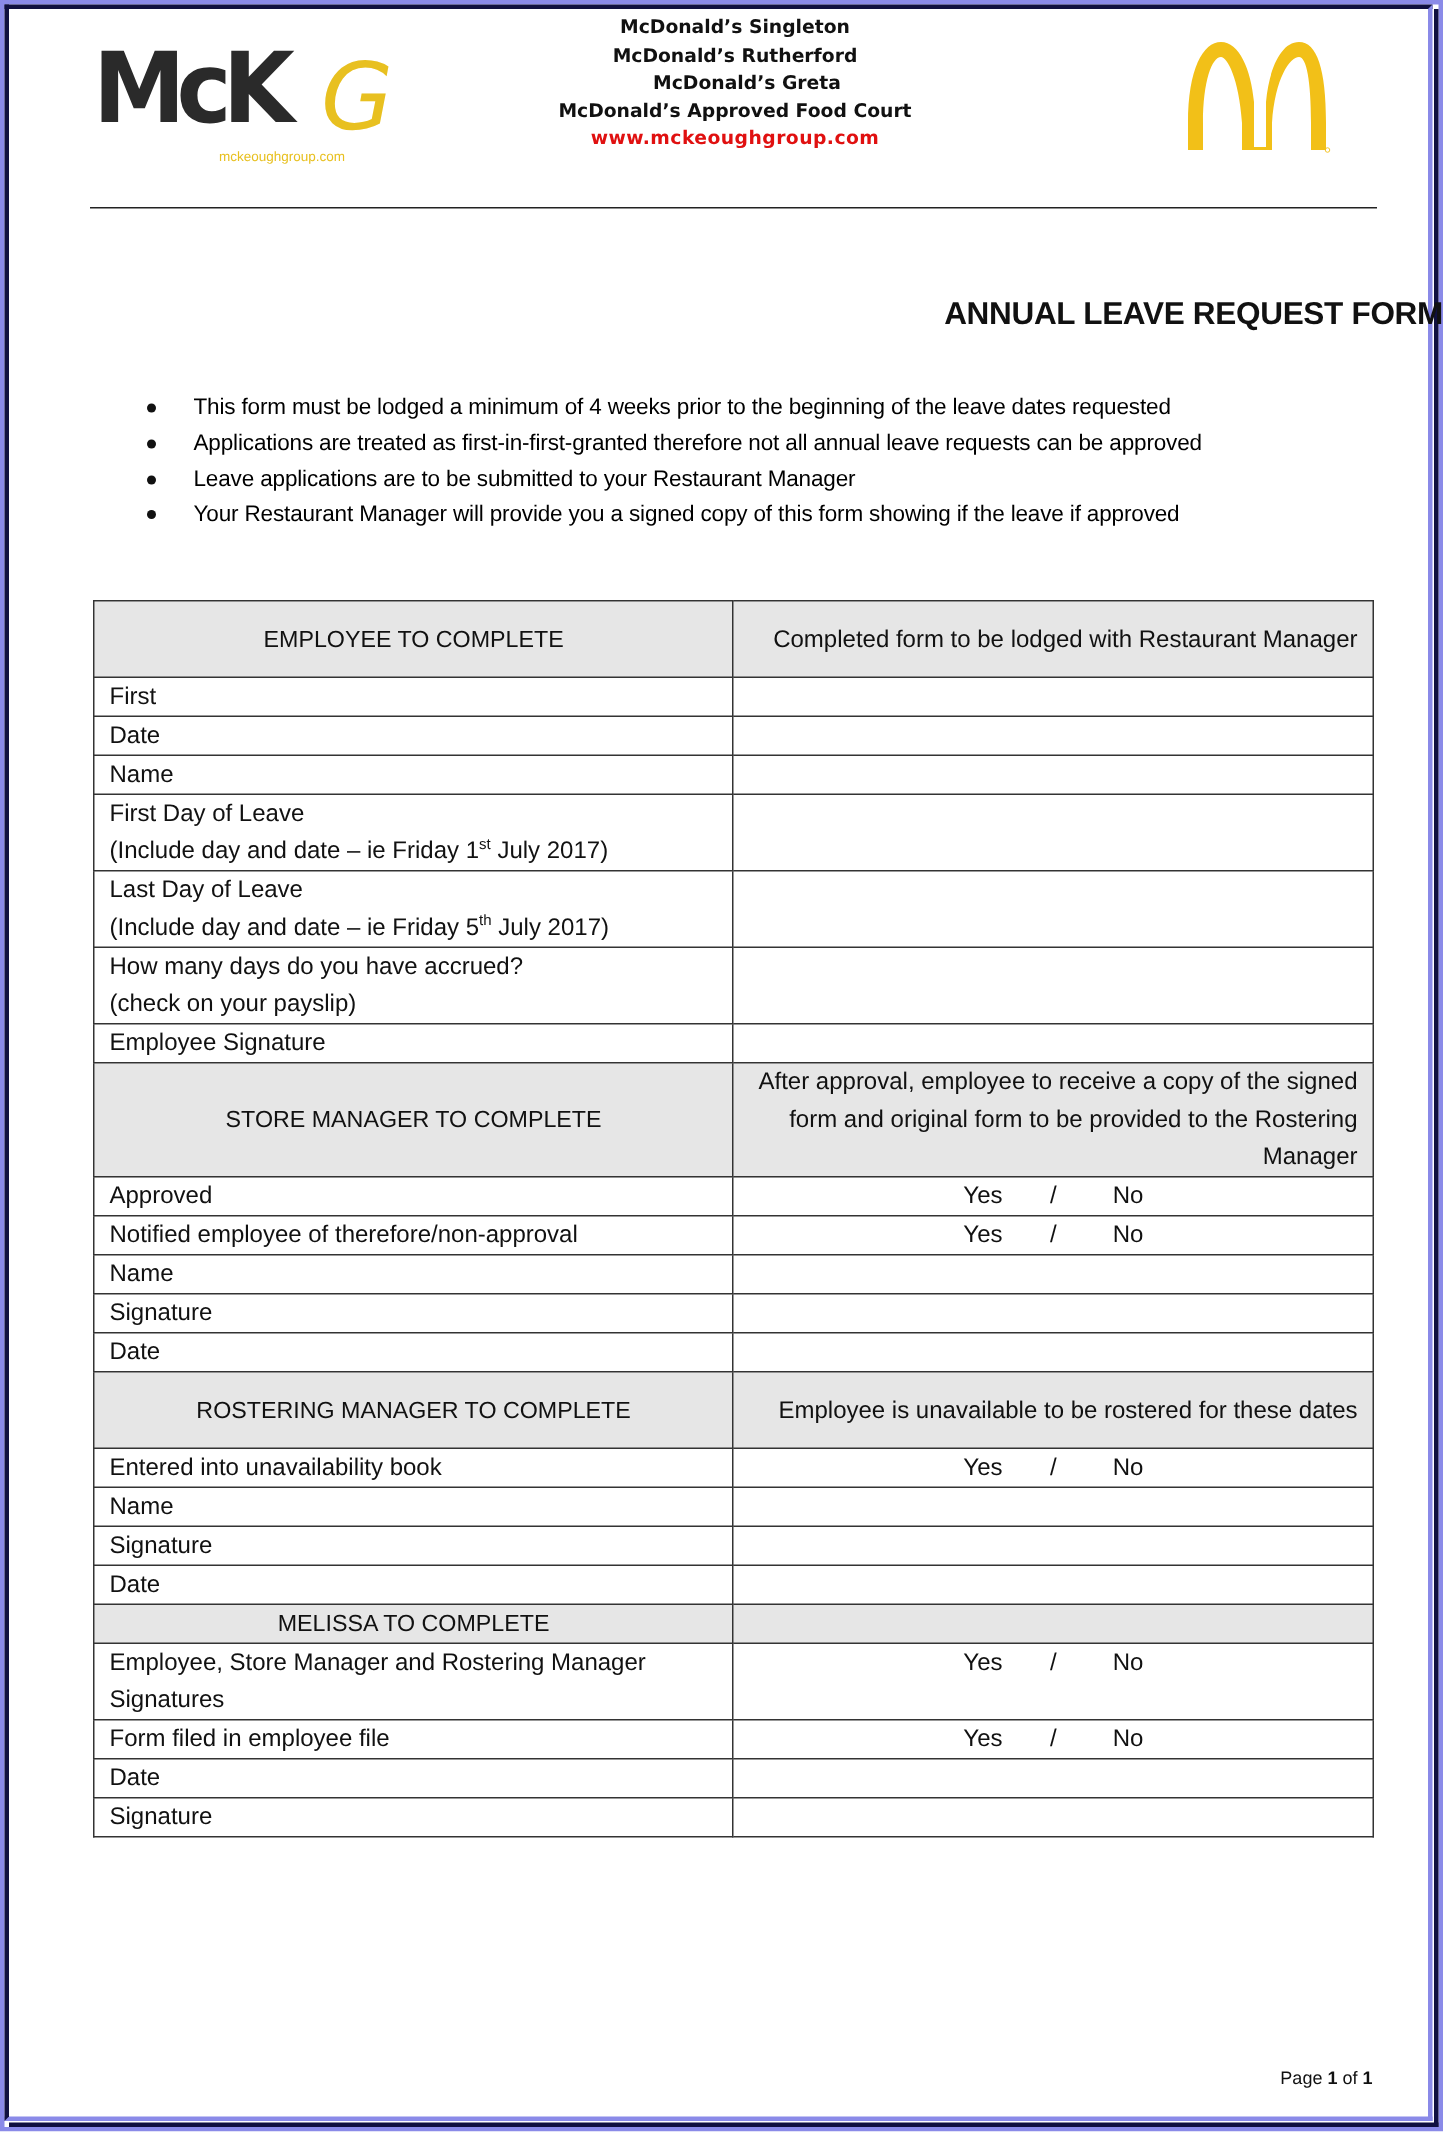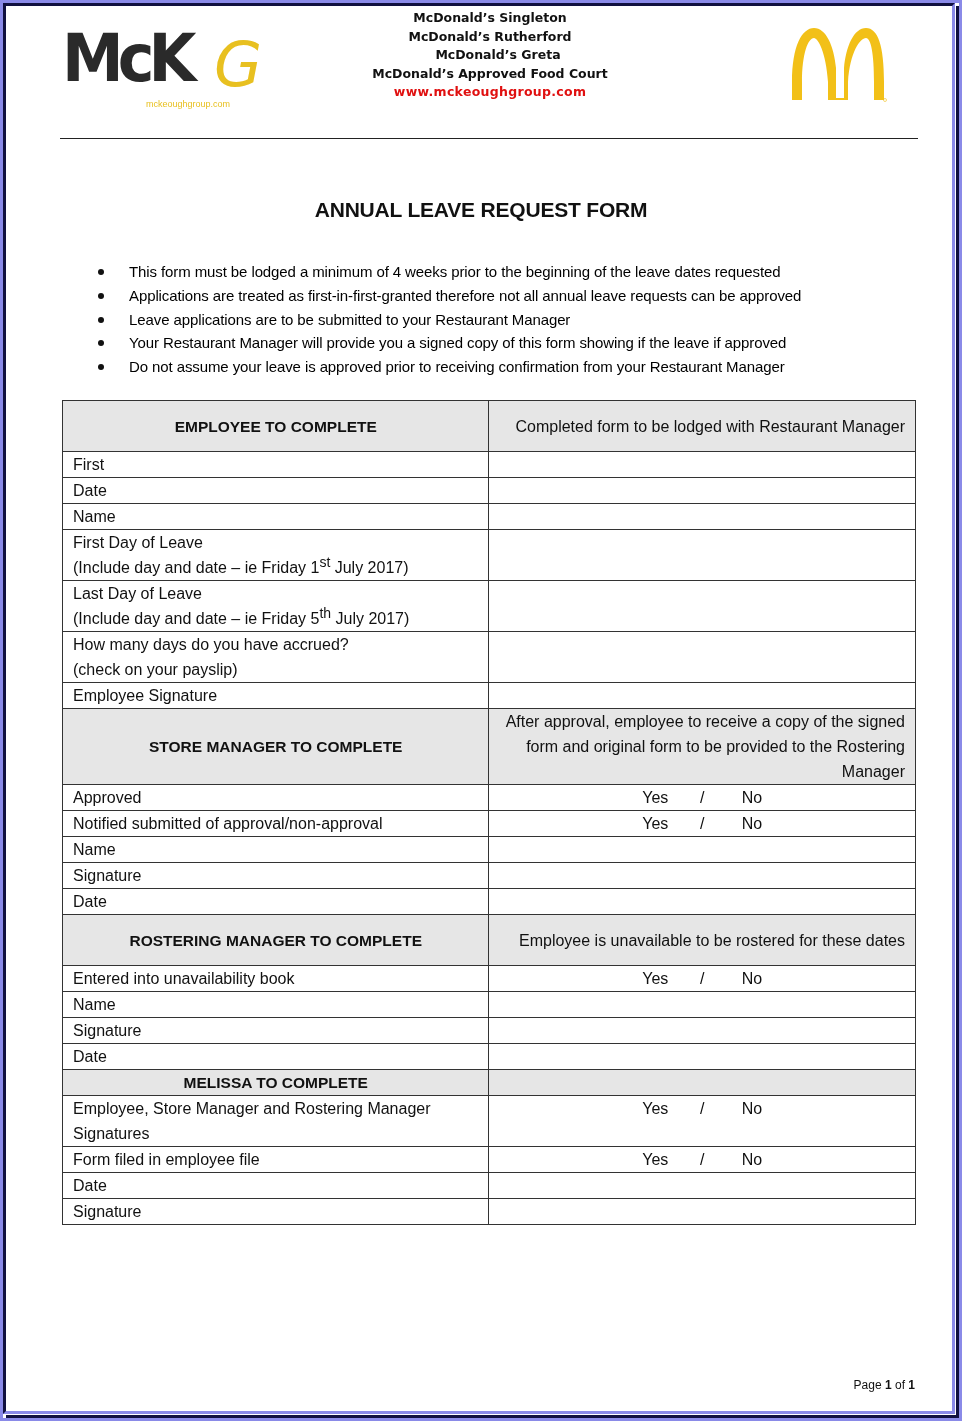--- a/index.html
+++ b/index.html
@@ -109,21 +109,21 @@
       left: 60px; top: 138px;
       width: 858px; height: 1px;
       background: #222;
     }
 
     
     .title {
       position: absolute;
       left: 0; top: 198px;
       width: 962px;
-      text-align: center;
+      text-align: right;
       font-family: "Liberation Sans", sans-serif;
       font-weight: bold;
       font-size: 21px;
       color: #111;
       letter-spacing: -0.2px;
     }
 
     
     .bullets {
       position: absolute;
@@ -167,41 +167,41 @@
       vertical-align: top;
     }
     .form-table td.left { width: 406px; }
     .form-table td.right { width: 406px; }
     .form-table tr.section td {
       background: #e6e6e6;
       vertical-align: middle;
     }
     .form-table tr.section td.left {
       text-align: center;
-      font-weight: bold;
+      font-weight: normal;
       font-size: 15.5px;
       margin-left: 40px;
     }
     .form-table tr.section td.right {
       text-align: right;
     }
     .form-table tr.row-1 td { height: 25px; }
     .form-table tr.row-2 td { height: 50px; }
     .form-table tr.sec-2 td { height: 50px; }
     .form-table tr.sec-3 td { height: 74px; }
     .form-table tr.sec-1 td { height: 25px; }
     .yesno {
       display: block;
       text-align: center;
       white-space: pre;
     }
     .yesno .y { display: inline-block; width: 30px; text-align: left; }
     .yesno .s { display: inline-block; width: 60px; text-align: center; }
     .yesno .n { display: inline-block; width: 30px; text-align: right; }
-    sup { font-size: 14px; line-height: 0; }
+    sup { font-size: 10px; line-height: 0; }
 
     .footer-page {
       position: absolute;
       right: 47px; top: 1378px;
       font-family: "Liberation Sans", sans-serif;
       font-size: 12px;
       color: #111;
     }
     .footer-page b { font-weight: bold; }
   </style>
@@ -236,21 +236,20 @@
 
 <div class="header-rule"></div>
 
 <div class="title">ANNUAL LEAVE REQUEST FORM</div>
 
 <ul class="bullets">
   <li><span class="dot"></span><span>This form must be lodged a minimum of 4 weeks prior to the beginning of the leave dates requested</span></li>
   <li><span class="dot"></span><span>Applications are treated as first-in-first-granted therefore not all annual leave requests can be approved</span></li>
   <li><span class="dot"></span><span>Leave applications are to be submitted to your Restaurant Manager</span></li>
   <li><span class="dot"></span><span>Your Restaurant Manager will provide you a signed copy of this form showing if the leave if approved</span></li>
-  <li><span class="dot"></span><span>Do not assume your leave is approved prior to receiving confirmation from your Restaurant Manager</span></li>
 </ul>
 
 <table class="form-table">
 
   <tbody>
       <tr class="section sec-2">
     <td class="left">EMPLOYEE TO COMPLETE</td>
     <td class="right">Completed form to be lodged with Restaurant Manager</td>
   </tr>
   <tr class="row-1">
@@ -295,21 +294,21 @@
     <td class="left">STORE MANAGER TO COMPLETE</td>
     <td class="right">After approval, employee to receive a copy of the signed form and original form to be provided to the Rostering Manager</td>
   </tr>
   <tr class="row-1">
     <td class="left">Approved</td>
     <td class="right">
       <span class="yesno"><span class="y">Yes</span><span class="s">/</span><span class="n">No</span></span>
     </td>
   </tr>
   <tr class="row-1">
-    <td class="left">Notified submitted of approval/non-approval</td>
+    <td class="left">Notified employee of therefore/non-approval</td>
     <td class="right">
       <span class="yesno"><span class="y">Yes</span><span class="s">/</span><span class="n">No</span></span>
     </td>
   </tr>
   <tr class="row-1">
     <td class="left">Name</td>
     <td class="right"></td>
   </tr>
   <tr class="row-1">
     <td class="left">Signature</td>

